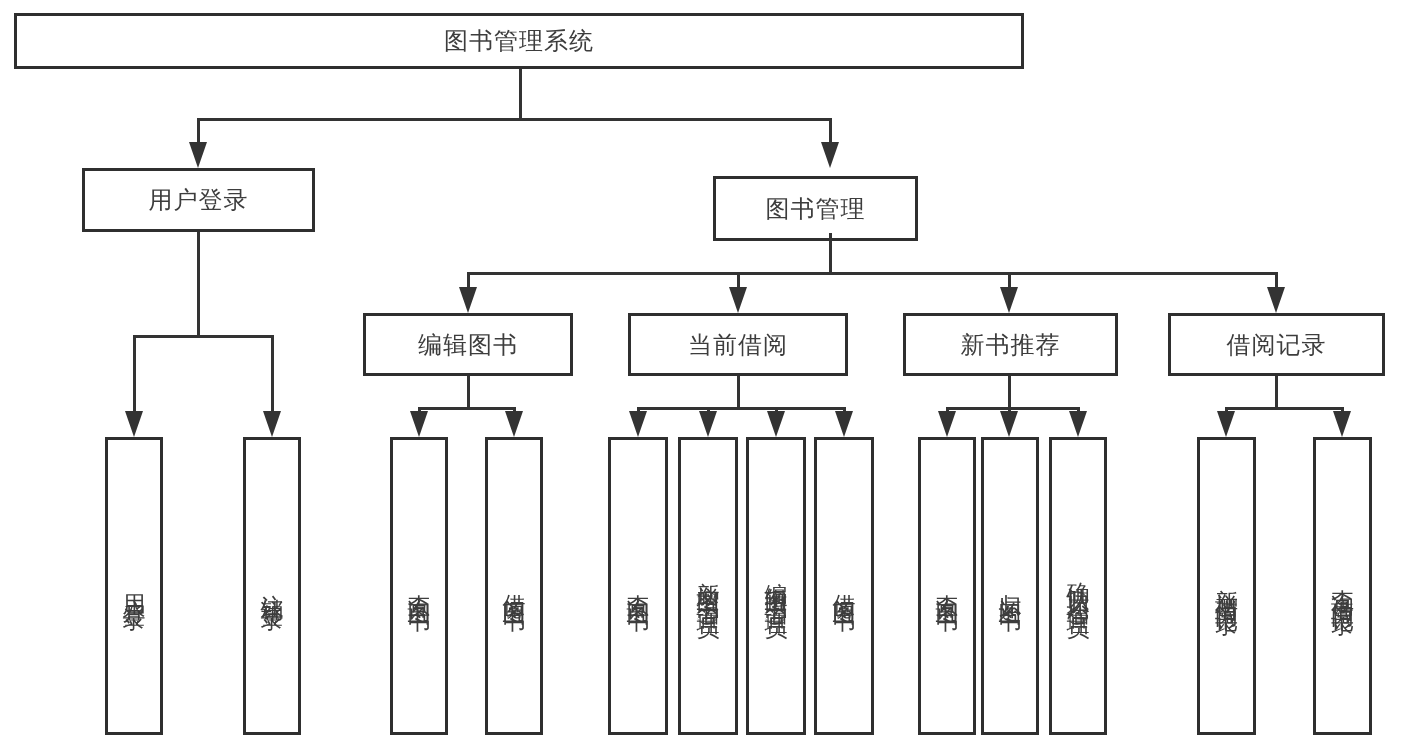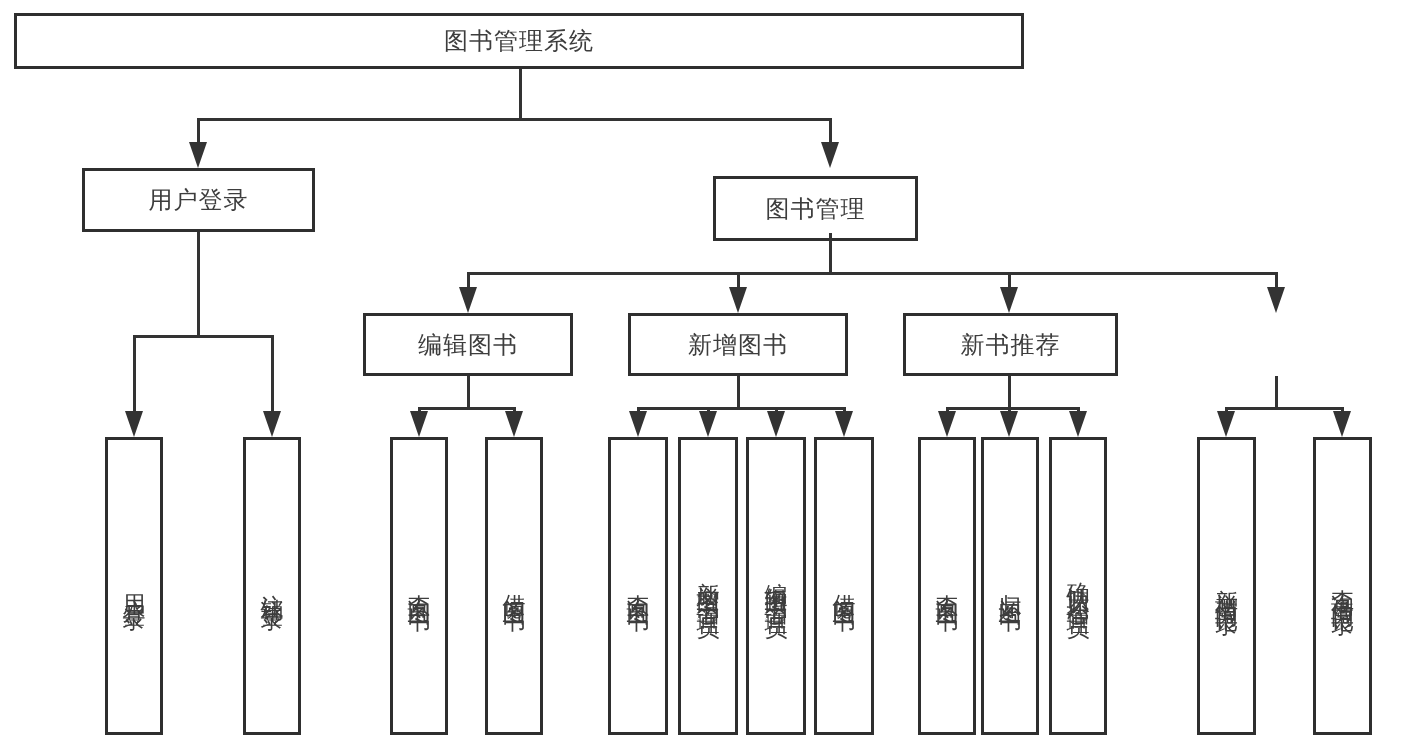--- a/index.html
+++ b/index.html
@@ -99,24 +99,27 @@
   <div class="arrow" style="left:729px;top:287px;"></div>
   <div class="vline" style="left:1008px;top:272px;height:15px;"></div>
   <div class="arrow" style="left:1000px;top:287px;"></div>
   <div class="vline" style="left:1275px;top:272px;height:15px;"></div>
   <div class="arrow" style="left:1267px;top:287px;"></div>
 
   <div class="hbox" style="left:363px;top:313px;width:210px;height:63px;">
     <span>编辑图书</span>
   </div>
   <div class="hbox" style="left:628px;top:313px;width:220px;height:63px;">
-    <span>新增图书</span>
+    <span>当前借阅</span>
   </div>
   <div class="hbox" style="left:903px;top:313px;width:215px;height:63px;">
     <span>新书推荐</span>
+  </div>
+  <div class="hbox" style="left:1168px;top:313px;width:217px;height:63px;">
+    <span>借阅记录</span>
   </div>
 
   <div class="vline" style="left:467px;top:376px;height:32px;"></div>
   <div class="hline" style="left:418px;top:407px;width:97px;"></div>
   <div class="vline" style="left:418px;top:407px;height:4px;"></div>
   <div class="arrow" style="left:410px;top:411px;"></div>
   <div class="vline" style="left:513px;top:407px;height:4px;"></div>
   <div class="arrow" style="left:505px;top:411px;"></div>
 
   <div class="vline" style="left:737px;top:376px;height:32px;"></div>

